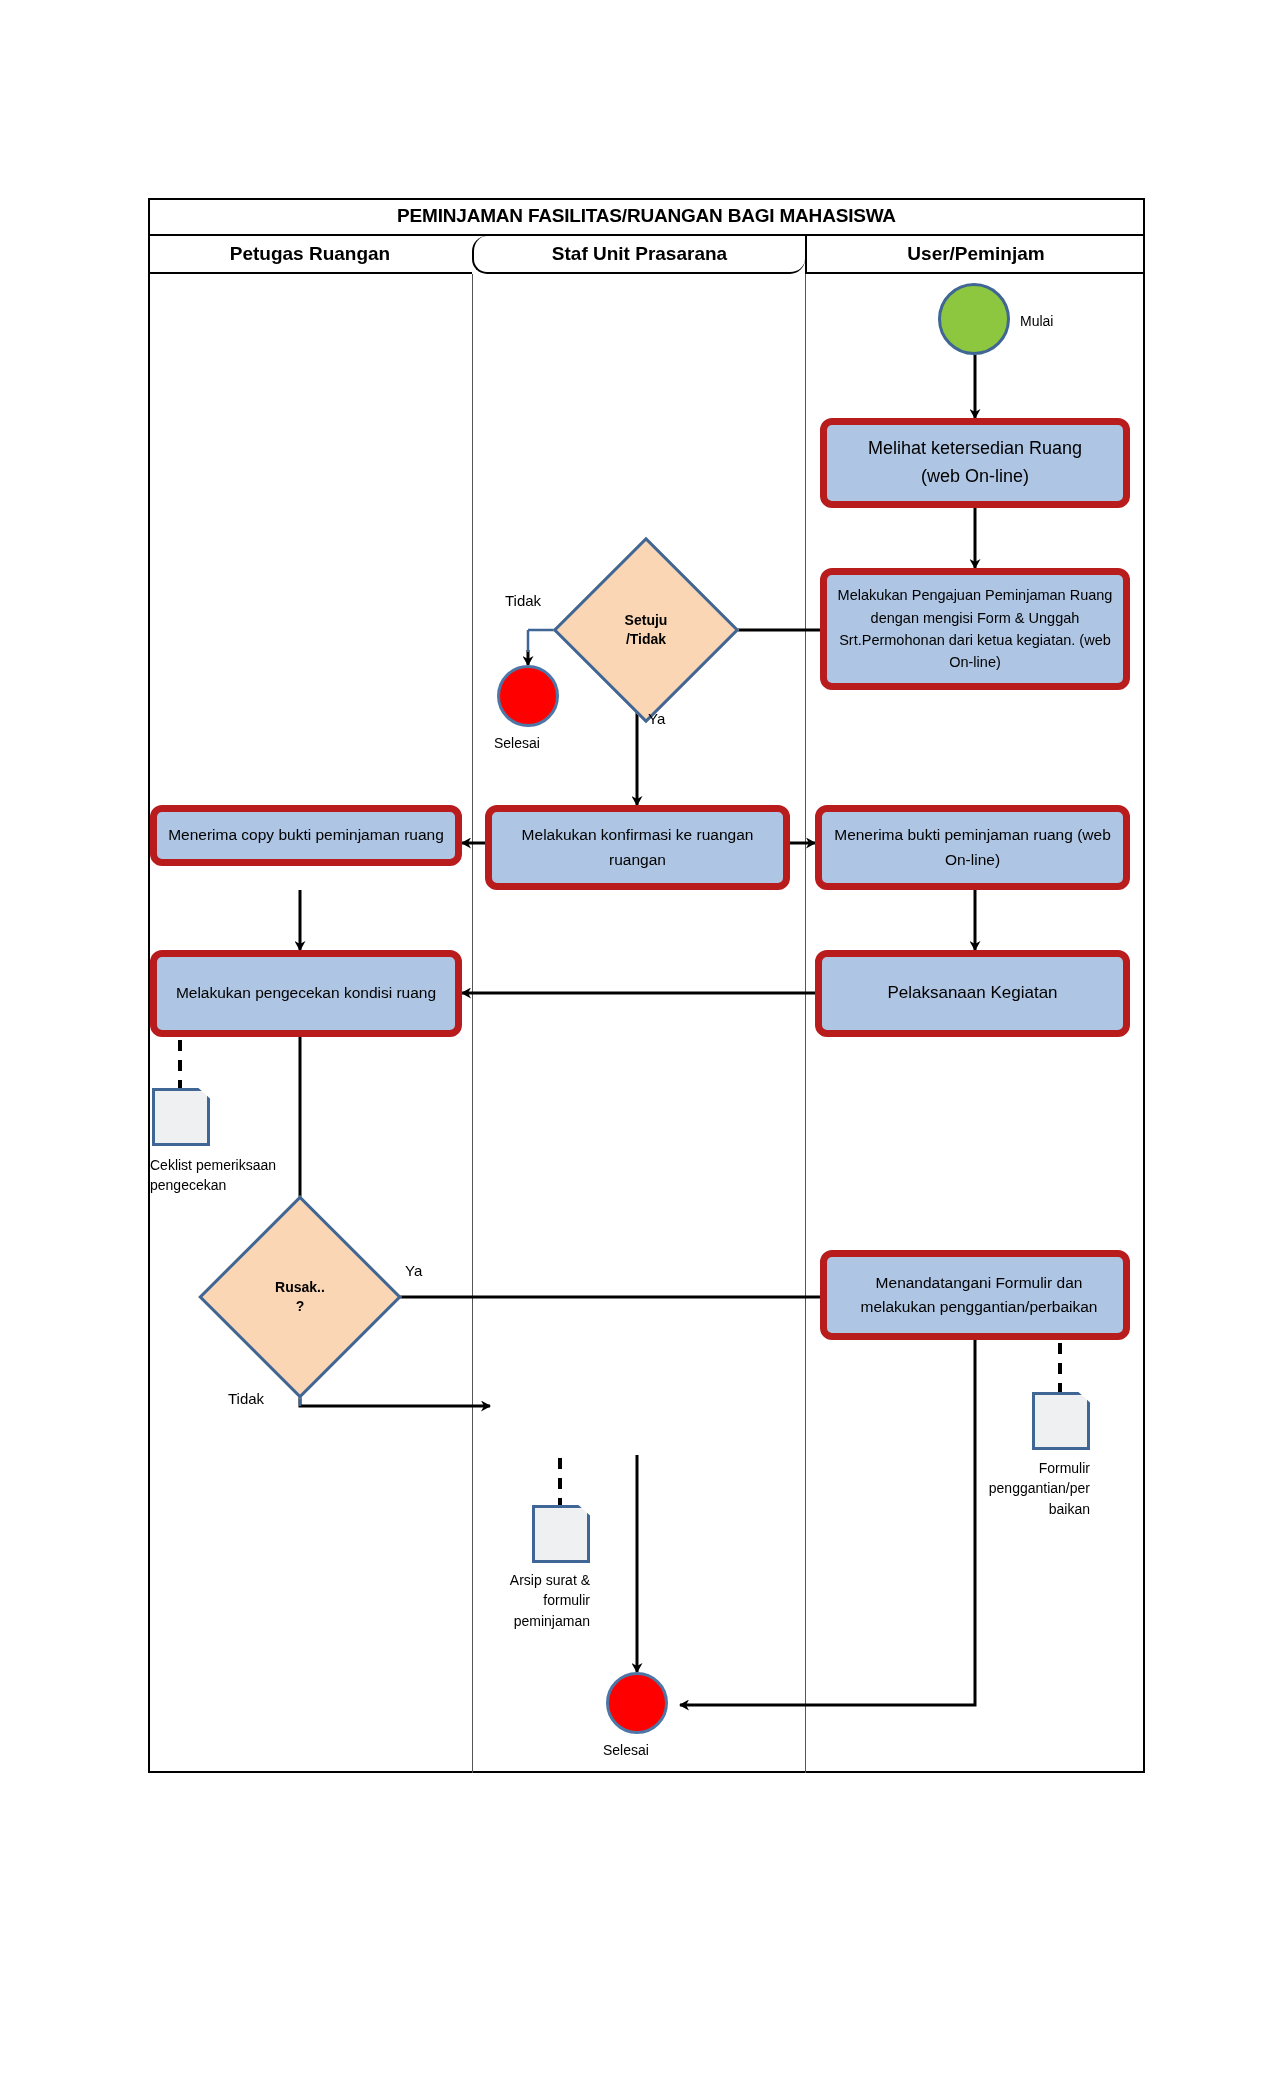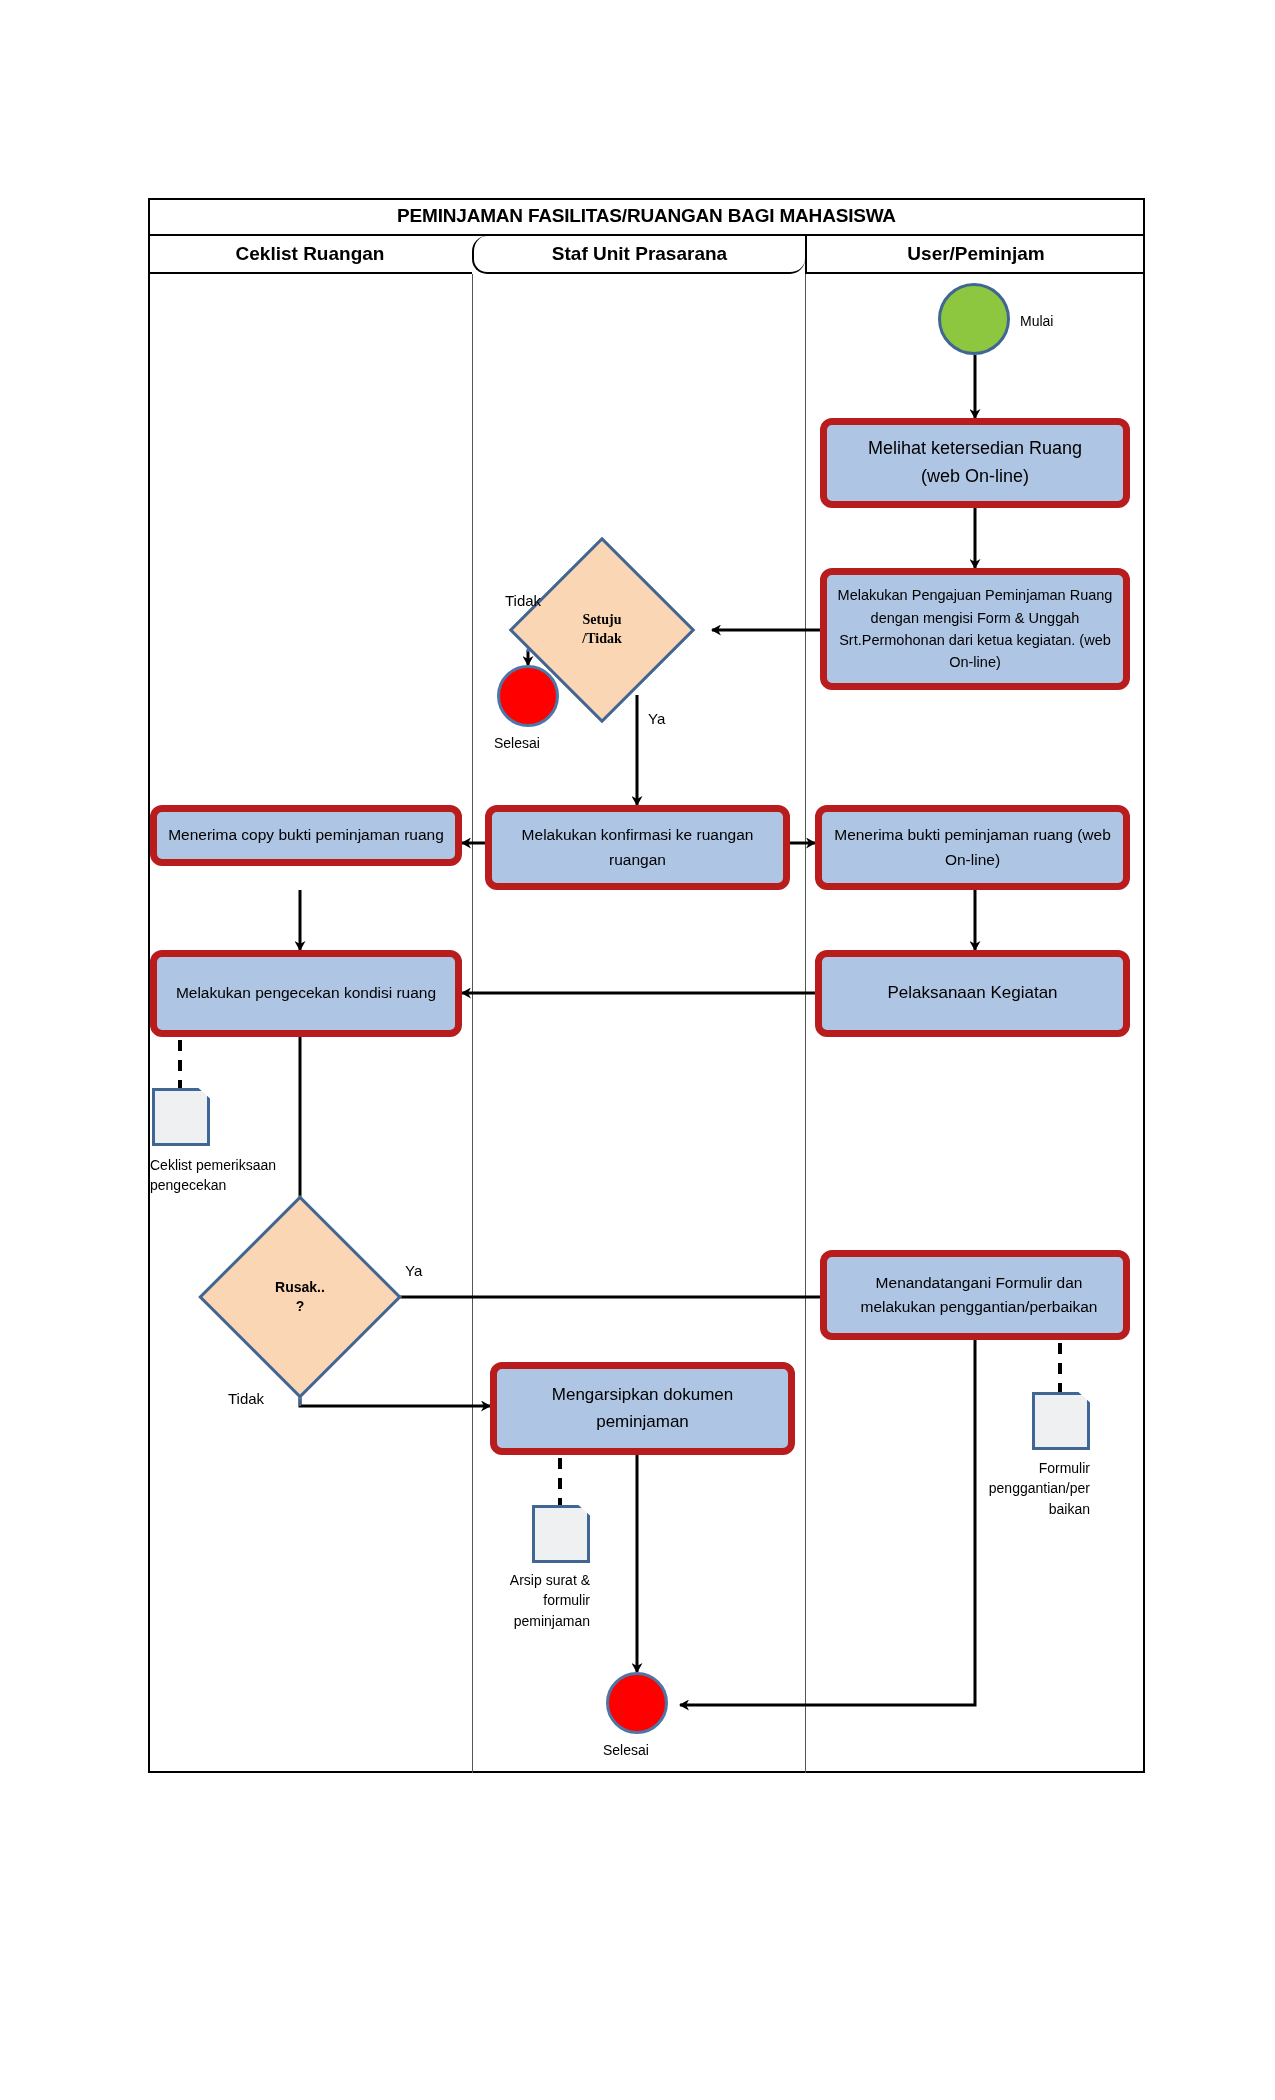--- a/index.html
+++ b/index.html
@@ -50,21 +50,21 @@
 
 <div id="canvas">
 
   <div class="frame"></div>
 
   <div class="title-row">
     <span>PEMINJAMAN FASILITAS/RUANGAN BAGI MAHASISWA</span>
   </div>
 
   <div class="lane-head lh1">
-    <span>Ceklist Ruangan</span>
+    <span>Petugas Ruangan</span>
   </div>
   <div class="lane-head lh2">
     <span>Staf Unit Prasarana</span>
   </div>
   <div class="lane-head lh3">
     <span>User/Peminjam</span>
   </div>
 
   <div class="lane-div" style="left:472px;"></div>
   <div class="lane-div" style="left:805px;"></div>
@@ -126,21 +126,21 @@
 
   <div class="proc" style="left:820px;top:418px;width:310px;height:90px;font-size:18px;">
     <span style="white-space:pre-line;">Melihat ketersedian Ruang
 (web On-line)</span>
   </div>
 
   <div class="proc" style="left:820px;top:568px;width:310px;height:122px;font-size:14.5px;">
     <span>Melakukan Pengajuan Peminjaman Ruang dengan mengisi Form &amp; Unggah Srt.Permohonan dari ketua kegiatan. (web On-line)</span>
   </div>
 
-  <div class="diamond" style="left:536px;top:564px;width:132px;height:132px;font-family:Liberation Serif, serif;">
+  <div class="diamond" style="left:580px;top:564px;width:132px;height:132px;">
     <div class="shape"></div>
     <div class="lbl">
       <span>Setuju</span>
       <span>/Tidak</span>
     </div>
   </div>
   <span class="edgelbl" style="left:505px;top:592px;">Tidak</span>
   <span class="edgelbl" style="left:648px;top:710px;">Ya</span>
 
   <div class="endnode" style="left:497px;top:665px;width:62px;height:62px;"></div>
@@ -179,23 +179,20 @@
   <span class="edgelbl" style="left:405px;top:1262px;">Ya</span>
   <span class="edgelbl" style="left:228px;top:1390px;">Tidak</span>
 
   <div class="proc" style="left:820px;top:1250px;width:310px;height:90px;font-size:15.5px;padding-left:8px;">
     <span>Menandatangani Formulir dan melakukan penggantian/perbaikan</span>
   </div>
 
   <div class="docicon" style="left:1032px;top:1392px;width:58px;height:58px;"></div>
   <span class="cap r" style="left:960px;top:1458px;width:130px;">Formulir penggantian/per baikan</span>
 
-  <div class="proc" style="left:490px;top:1362px;width:305px;height:93px;font-size:17px;">
-    <span>Mengarsipkan dokumen peminjaman</span>
-  </div>
 
   <div class="docicon" style="left:532px;top:1505px;width:58px;height:58px;"></div>
   <span class="cap r" style="left:468px;top:1570px;width:122px;">Arsip surat &amp; formulir peminjaman</span>
 
   <div class="endnode" style="left:606px;top:1672px;width:62px;height:62px;"></div>
   <span class="cap" style="left:603px;top:1740px;">Selesai</span>
 
 </div>
 
 </body></html>

